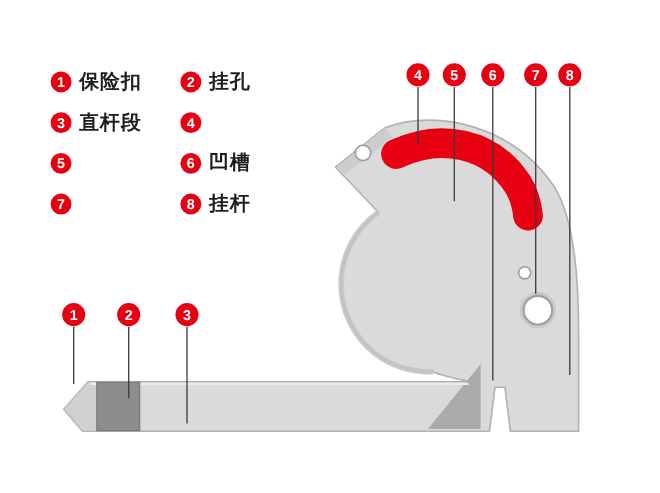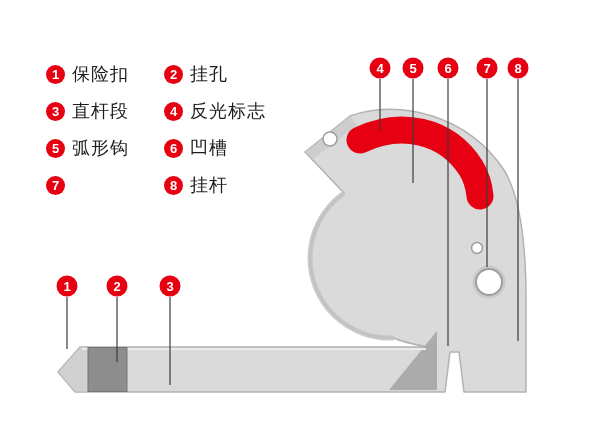--- a/index.html
+++ b/index.html
@@ -16,21 +16,21 @@
   }
   .legend-item { display:flex; align-items:center; gap:7px; height:24px; }
   .badge {
     width:19px; height:19px; border-radius:50%;
     background:var(--accent_red,#e60012); color:#fff;
     font-weight:bold; font-size:13px; line-height:1;
     display:flex; align-items:center; justify-content:center;
     flex:0 0 auto;
   }
   .label {
-    font-size:18px; font-weight:normal; color:var(--text_color,#1d1d1d);
+    font-size:18px; font-weight:bold; color:var(--text_color,#1d1d1d);
     letter-spacing:1px; white-space:nowrap;
   }
 
   .marker {
     position:absolute; width:21px; height:21px; border-radius:50%;
     background:var(--accent_red,#e60012); color:#fff;
     font-weight:bold; font-size:13px; line-height:1;
     display:flex; align-items:center; justify-content:center;
     transform:translate(-50%,-50%);
   }
@@ -88,25 +88,23 @@
     <div class="legend-item">
       <span class="badge">2</span>
       <span class="label">挂孔</span>
     </div>
     <div class="legend-item">
       <span class="badge">3</span>
       <span class="label">直杆段</span>
     </div>
     <div class="legend-item">
       <span class="badge">4</span>
-      <span class="label">反光标志</span>
     </div>
     <div class="legend-item">
       <span class="badge">5</span>
-      <span class="label">弧形钩</span>
     </div>
     <div class="legend-item">
       <span class="badge">6</span>
       <span class="label">凹槽</span>
     </div>
     <div class="legend-item">
       <span class="badge">7</span>
     </div>
     <div class="legend-item">
       <span class="badge">8</span>

